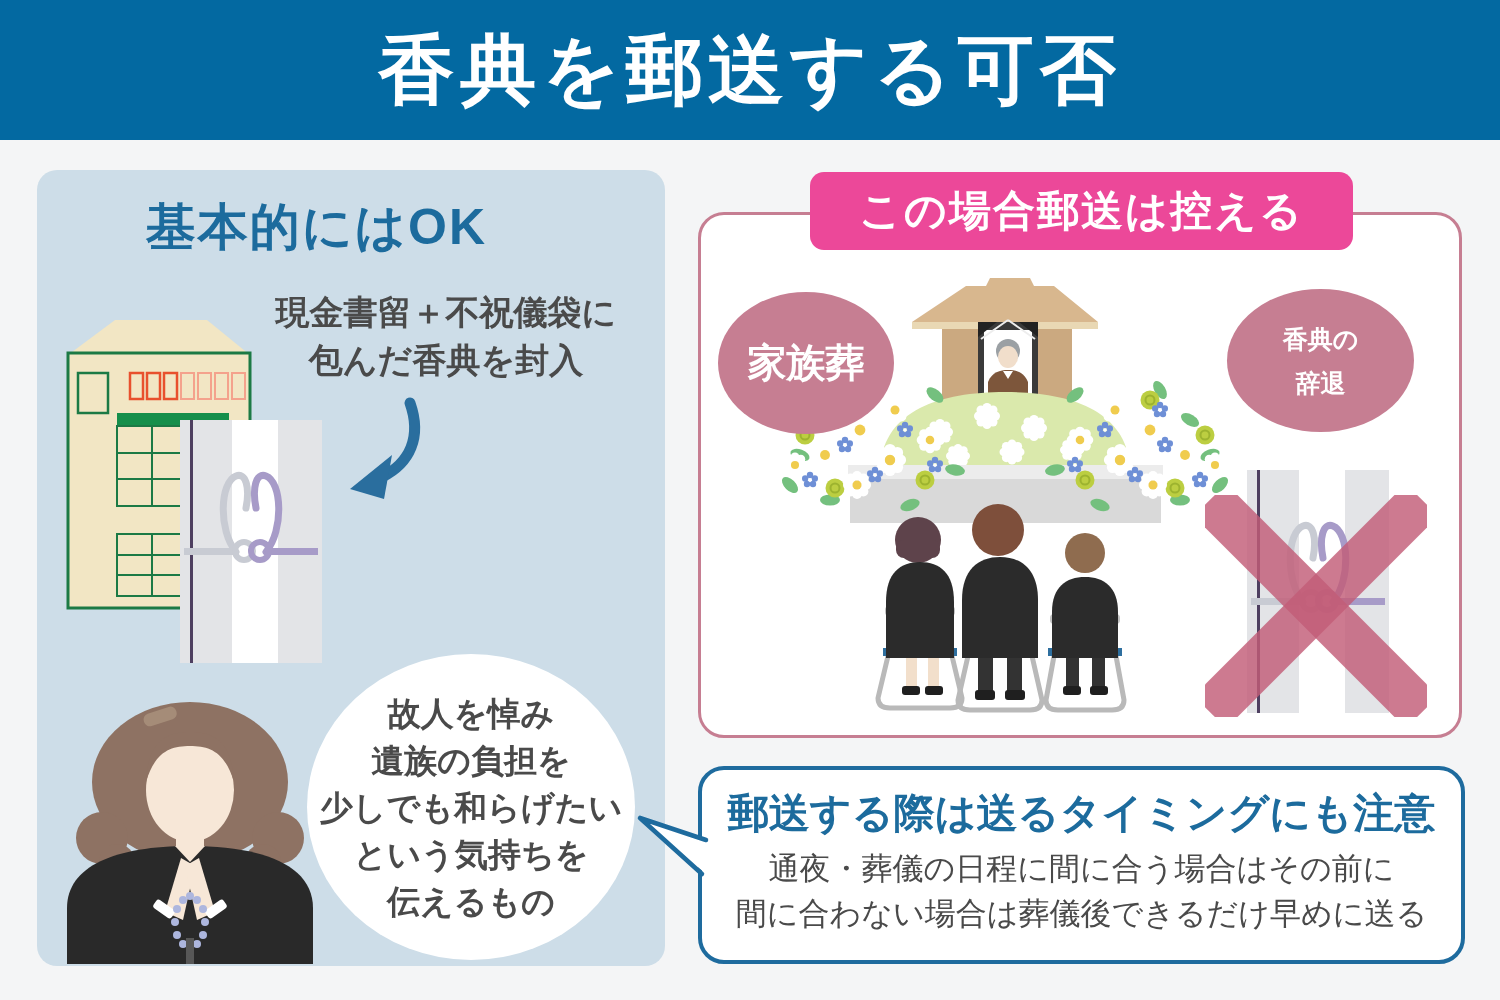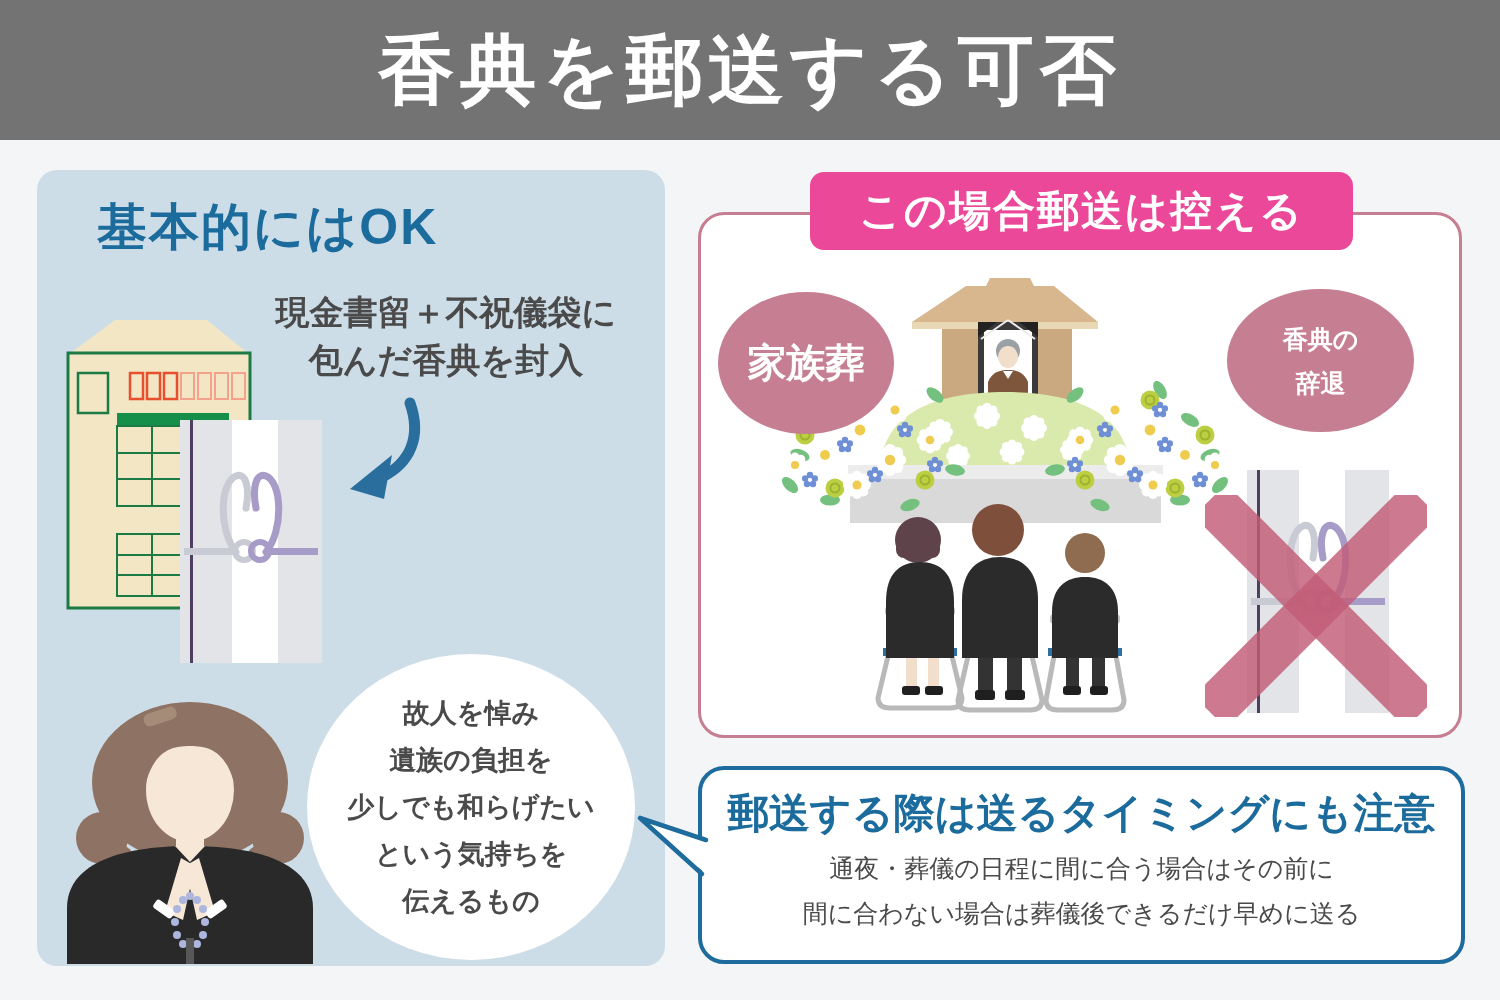--- a/index.html
+++ b/index.html
@@ -3,50 +3,50 @@
 <meta charset="utf-8">
 <style>
   html,body{margin:0;padding:0;}
   .page{
     position:relative;width:1500px;height:1000px;overflow:hidden;
     background:#F4F5F6;
     font-family:"Liberation Sans","DejaVu Sans",sans-serif;
   }
   .abs{position:absolute;}
   
-  .header{left:0;top:0;width:1500px;height:140px;background:#737373;}
+  .header{left:0;top:0;width:1500px;height:140px;background:#0369a1;}
   .header h1{
     margin:0;width:100%;height:140px;line-height:140px;text-align:center;
     color:#FFFFFF;font-size:76px;font-weight:bold;letter-spacing:6px;
   }
   
   .left-panel{left:37px;top:170px;width:628px;height:796px;background:#CDDDE8;border-radius:20px;}
-  .ok-heading{left:97px;top:194px;width:390px;text-align:left;
+  .ok-heading{left:97px;top:194px;width:390px;text-align:right;
     color:#1C6B9D;font-size:50px;font-weight:bold;letter-spacing:2px;}
   .desc{left:226px;top:288px;width:440px;text-align:center;
     color:#4A4A4A;font-size:34px;font-weight:bold;line-height:48px;}
   .bubble{left:307px;top:654px;width:328px;height:306px;border-radius:50%;background:#FFFFFF;
     display:flex;flex-direction:column;justify-content:center;align-items:center;}
-  .bubble div{color:#4A4A4A;font-size:27px;font-weight:bold;line-height:47px;white-space:nowrap;}
+  .bubble div{color:#4A4A4A;font-size:33px;font-weight:bold;line-height:47px;white-space:nowrap;}
   
   .right-panel{left:698px;top:212px;width:758px;height:520px;background:#FFFFFF;
     border:3px solid #C67E92;border-radius:26px;}
   .banner{left:810px;top:172px;width:543px;height:78px;background:#ec4899;border-radius:14px;
     color:#FFFFFF;font-size:42px;font-weight:bold;text-align:center;line-height:78px;letter-spacing:2px;z-index:3;}
   .pink-ellipse{border-radius:50%;background:#C67E92;color:#FFFFFF;font-weight:bold;
     display:flex;flex-direction:column;justify-content:center;align-items:center;z-index:3;}
   .case1{left:718px;top:292px;width:176px;height:142px;font-size:39px;}
   .case2{left:1227px;top:289px;width:187px;height:143px;font-size:25px;line-height:44px;}
   
   .note-box{left:698px;top:766px;width:759px;height:190px;background:#FFFFFF;
     border:4px solid #1E6B9E;border-radius:26px;z-index:2;}
   .note-title{left:698px;top:786px;width:767px;text-align:center;
     color:#1C6B9D;font-size:41px;font-weight:bold;z-index:4;}
   .note-body{left:698px;top:846px;width:767px;text-align:center;
-    color:#4A4A4A;font-size:25px;line-height:45px;z-index:4;}
+    color:#4A4A4A;font-size:31px;line-height:45px;z-index:4;}
   .tail{left:634px;top:806px;z-index:5;}
   svg{display:block;}
 </style>
 </head>
 <body>
 
 <div class="page">
 
   <div class="abs header">
     <h1>香典を郵送する可否</h1>

